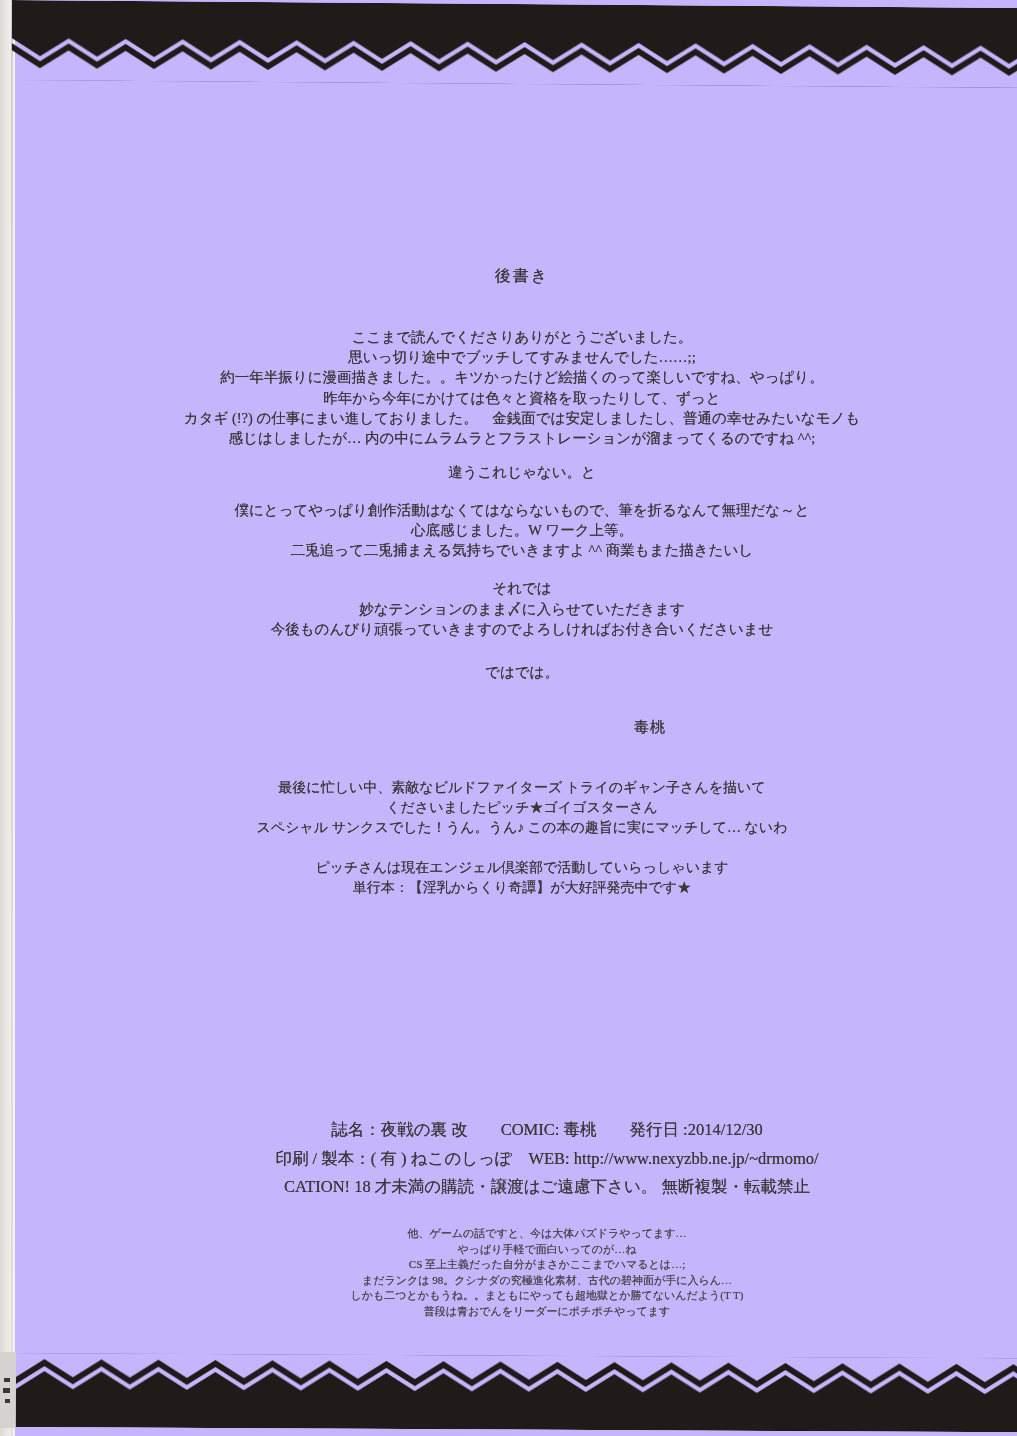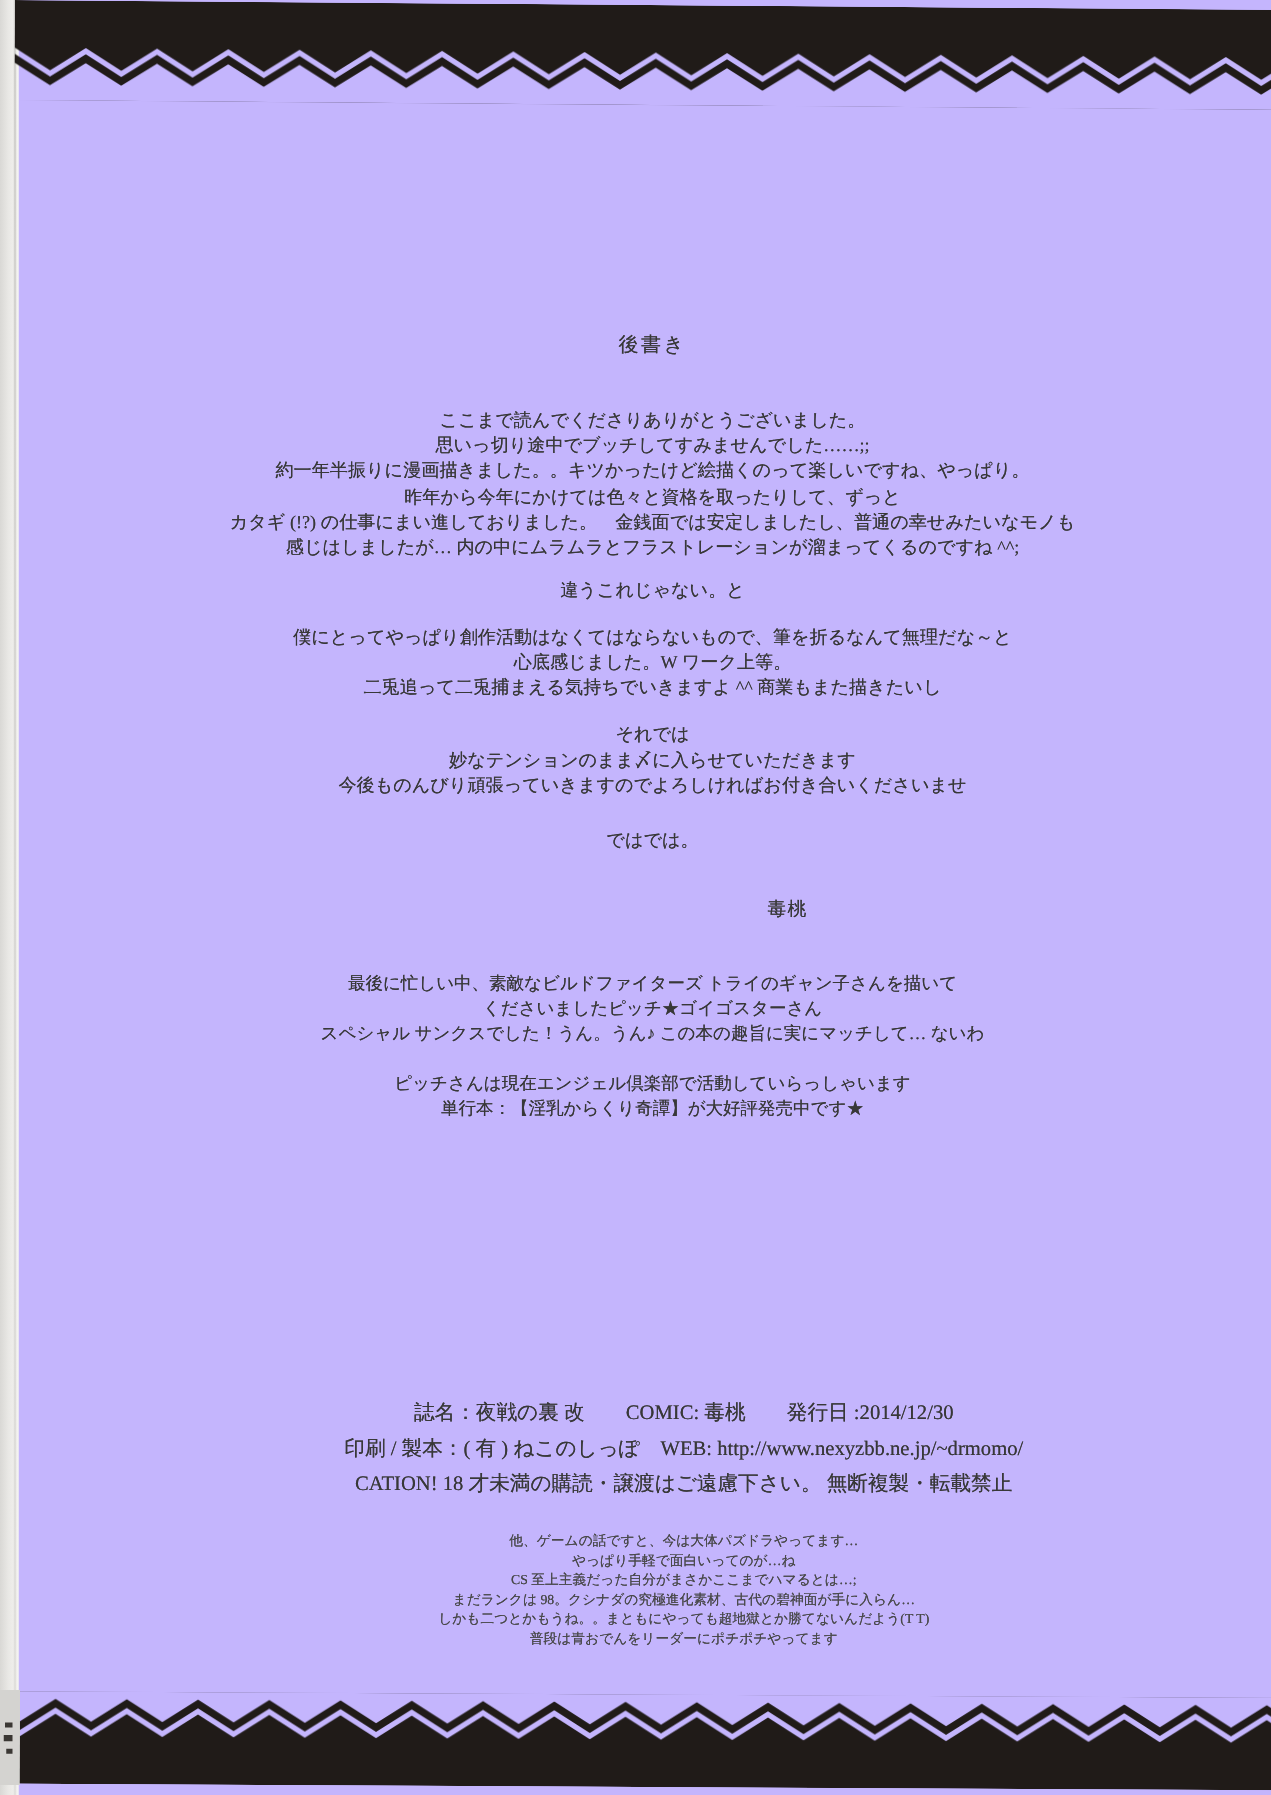--- a/index.html
+++ b/index.html
@@ -43,21 +43,21 @@
 
   
   .tb { position:absolute; left:22px; width:1000px; text-align:center; 
         text-shadow:0 0 .4px rgba(56,56,56,.85); }
   .t-title  { top:266px;  font-size:16px;  letter-spacing:2px; }
   .t-para1  { top:327px;  font-size:14.5px; line-height:20.2px; }
   .t-inter  { top:463px;  font-size:14.5px; }
   .t-para2  { top:500px;  font-size:14.5px; line-height:20.2px; }
   .t-close  { top:578px;  font-size:14.5px; line-height:20.5px; }
   .t-bye    { top:663px;  font-size:14.5px; }
-  .t-author { top:718px;  left:545px; width:170px; font-size:15px; letter-spacing:1px; }
+  .t-author { top:718px;  left:565px; width:170px; font-size:15px; letter-spacing:1px; }
   .t-guest1 { top:778px;  font-size:14px;  line-height:20.2px; }
   .t-guest2 { top:858px;  font-size:14px;  line-height:20.2px; }
   .t-colo   { top:1116px; left:47px; font-size:16.5px; line-height:28.5px; }
   .t-post   { top:1226px; left:47px; font-size:11px;  line-height:15.5px; color:#4a4a4a; }
 </style>
 </head>
 <body>
 
 <div class="page">
 

